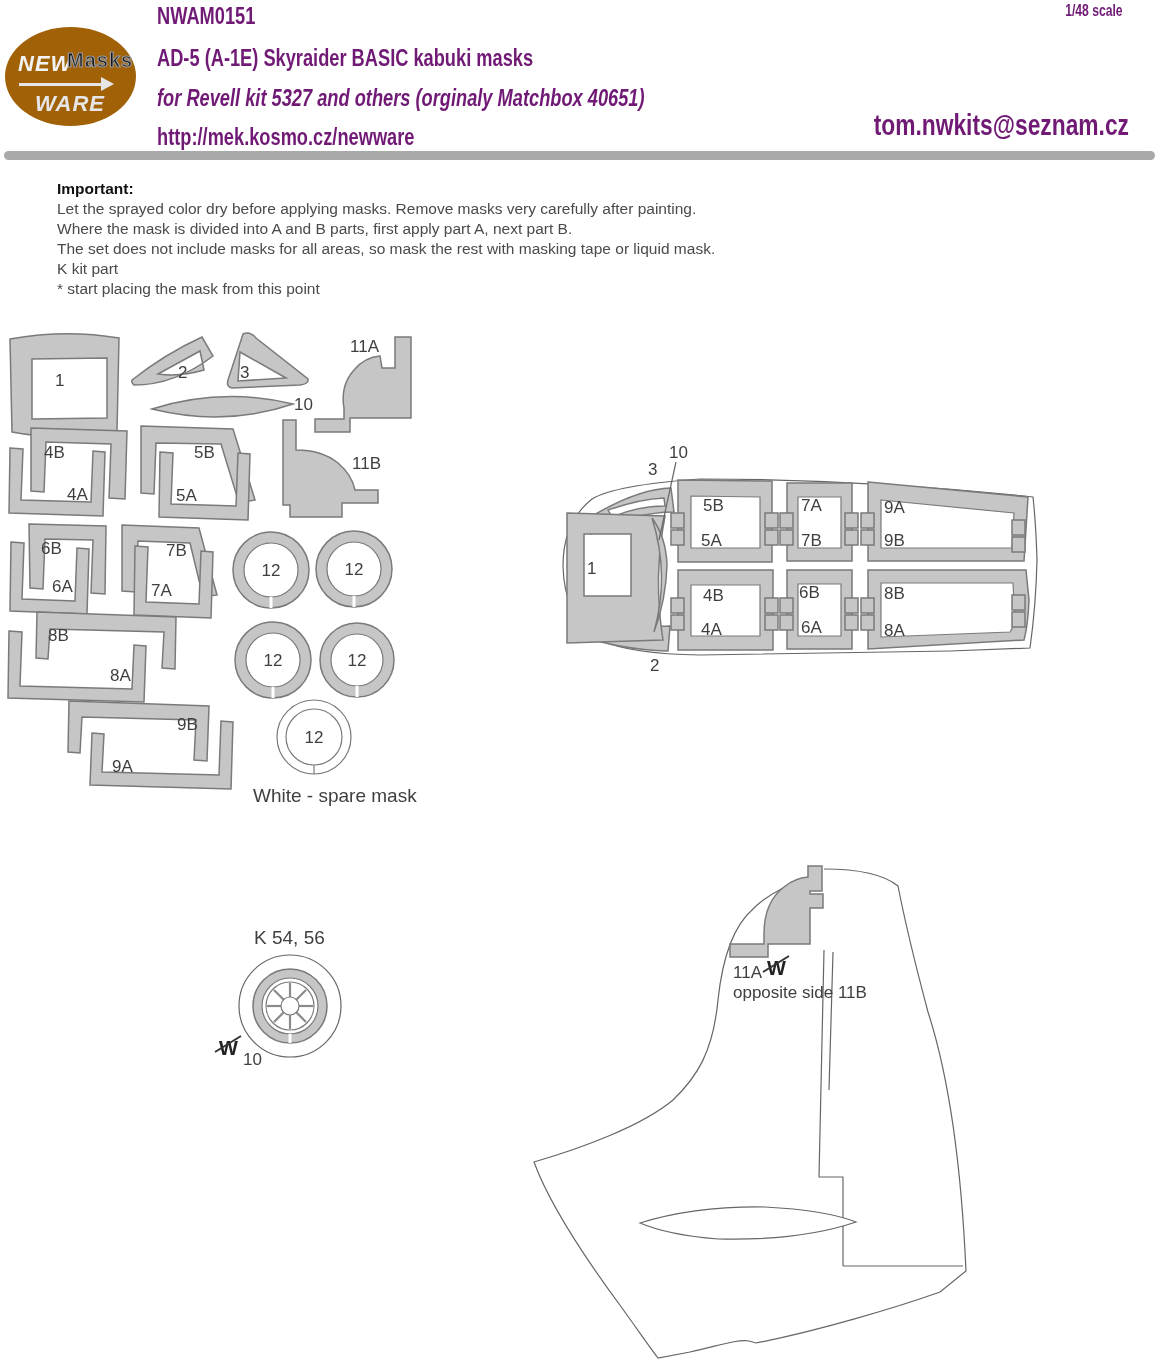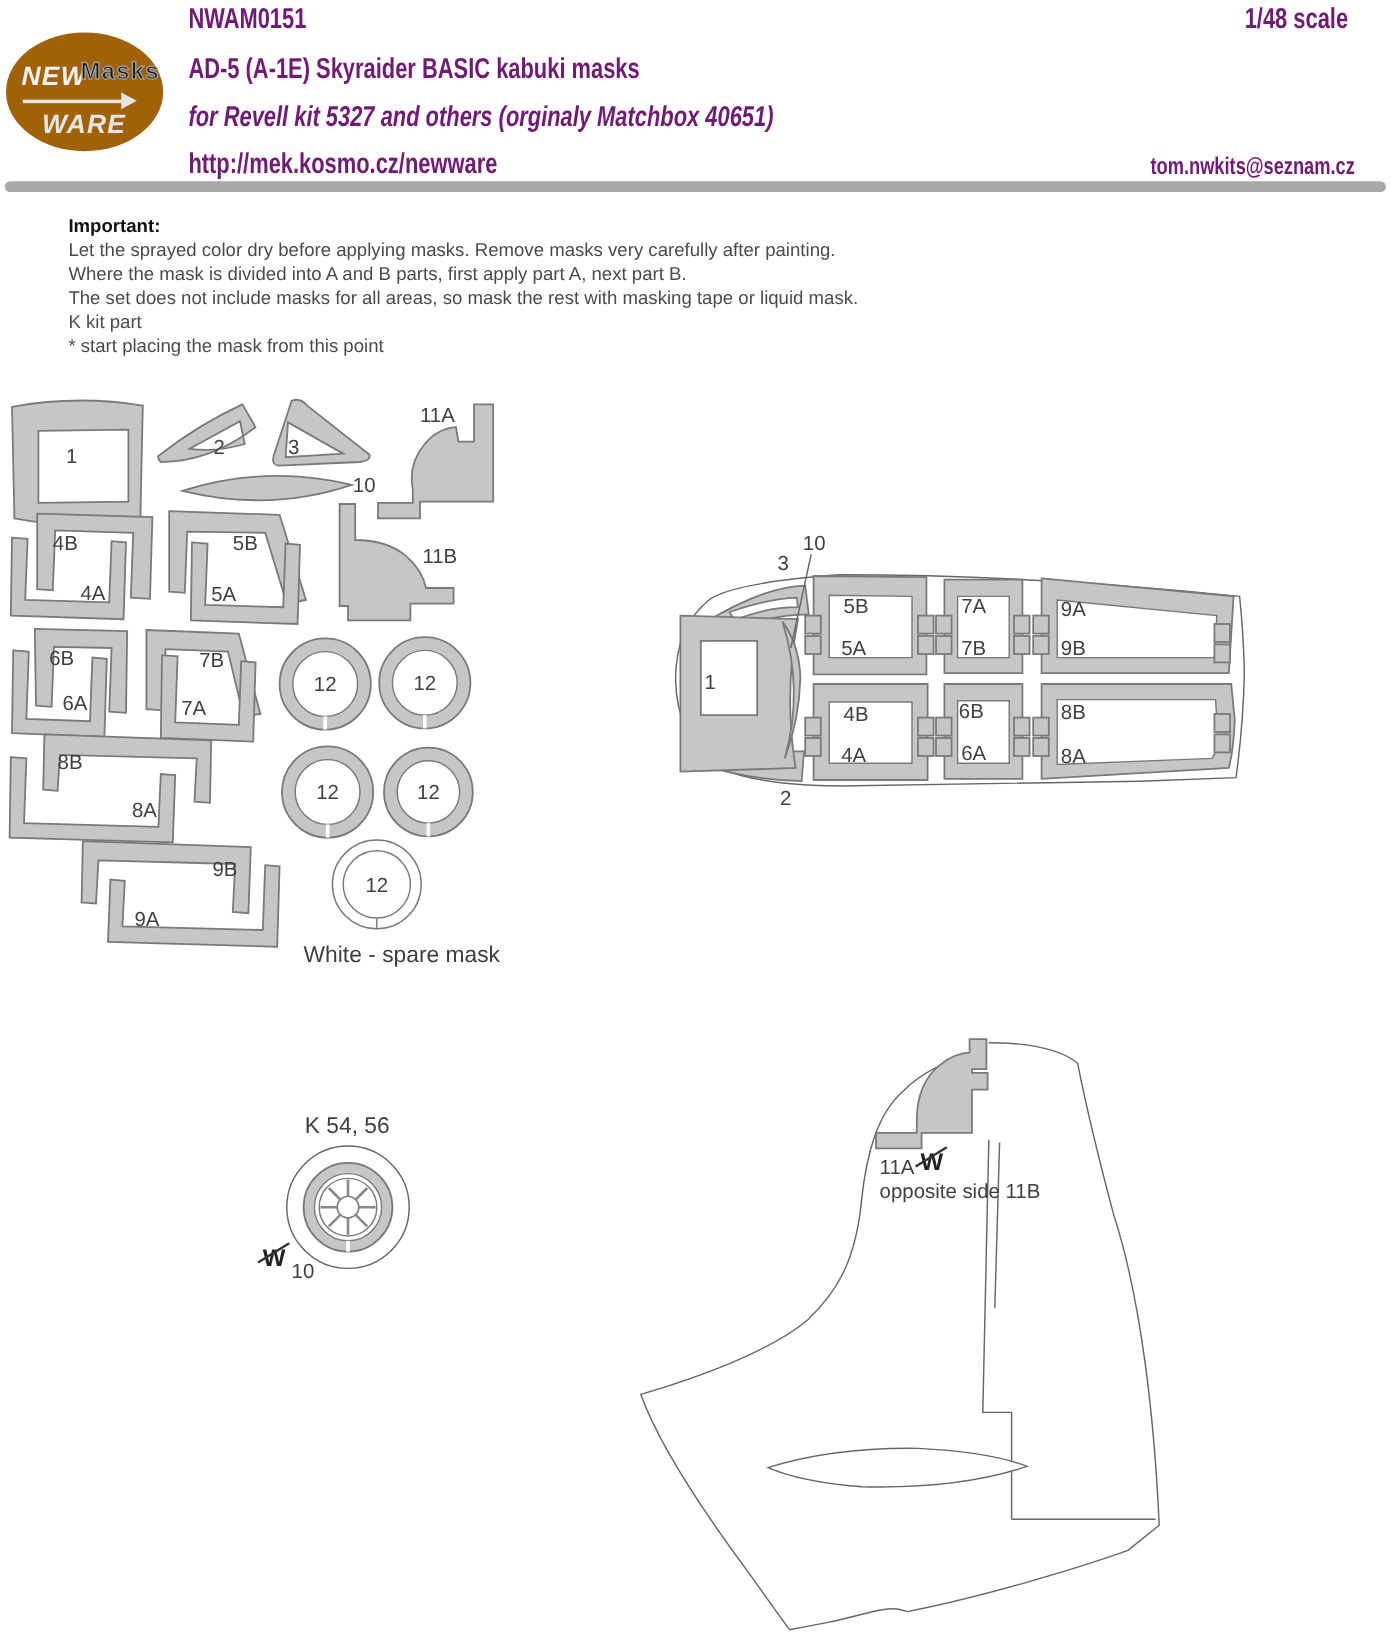--- a/index.html
+++ b/index.html
@@ -14,25 +14,25 @@
         color:#161616;-webkit-text-stroke:1.2px #9a9a9a;letter-spacing:1px;}
   .logo-arrow{position:absolute;left:14px;top:56px;width:82px;height:3px;background:#e6e6e6;}
   .logo-arrow::after{content:"";position:absolute;right:-13px;top:-6px;width:0;height:0;
         border-left:13px solid #e6e6e6;border-top:7px solid transparent;border-bottom:7px solid transparent;}
   .logo-ware{position:absolute;left:30px;top:64px;font-style:italic;font-weight:bold;
         font-size:22px;color:#e6e6e6;letter-spacing:1px;}
   .hl{position:absolute;white-space:nowrap;color:#701a75;}
   .cond{display:inline-block;font-weight:bold;transform:scaleX(0.76);transform-origin:left top;white-space:pre;}
   .cond-r{display:inline-block;font-weight:bold;transform:scaleX(0.76);transform-origin:right top;white-space:pre;}
   .pos-code{left:157px;top:2px;font-size:24px;}
-  .pos-scale{right:36px;top:2px;font-size:24px;text-align:right;}
+  .pos-scale{right:36px;top:2px;font-size:16px;text-align:right;}
   .pos-title{left:157px;top:44px;font-size:24px;}
   .pos-sub{left:157px;top:84px;font-size:24px;font-style:italic;}
   .pos-url{left:157px;top:123px;font-size:24px;}
-  .pos-email{right:30px;top:128px;font-size:20px;text-align:left;}
+  .pos-email{right:30px;top:108px;font-size:30px;text-align:left;}
   .divider{position:absolute;left:4px;top:151px;width:1151px;height:9px;background:#a9a9a9;border-radius:5px;}
   
   .instr{position:absolute;left:57px;top:179px;font-size:15.5px;color:#4a4a4a;line-height:20px;}
   .instr .head{font-weight:bold;color:#111;}
   .wsym{position:relative;font-weight:bold;color:#222;display:inline-block;padding:0 1px;}
   .wsym::after{content:"";position:absolute;left:-2px;right:-2px;top:46%;
         border-top:2px solid #333;transform:rotate(-28deg);}
   
   .art{position:absolute;left:0;top:320px;}
   .mask{fill:#c6c6c6;stroke:#7a7a7a;stroke-width:1.5;}

